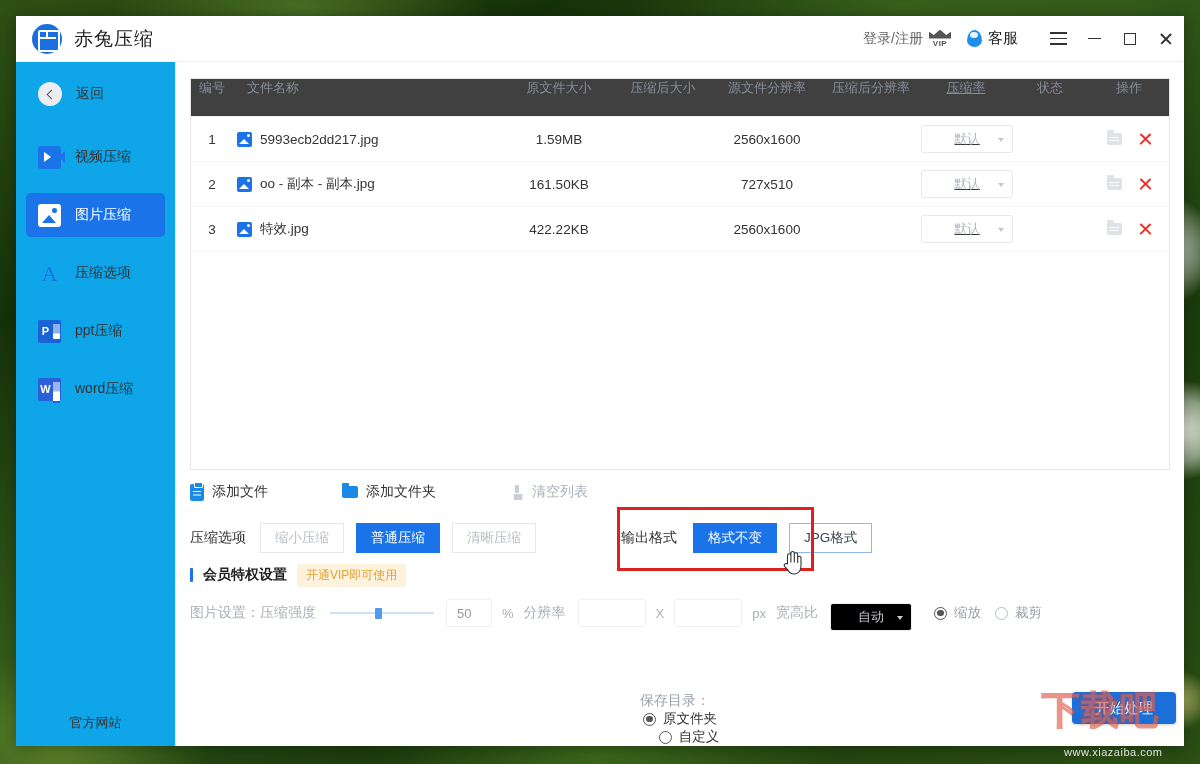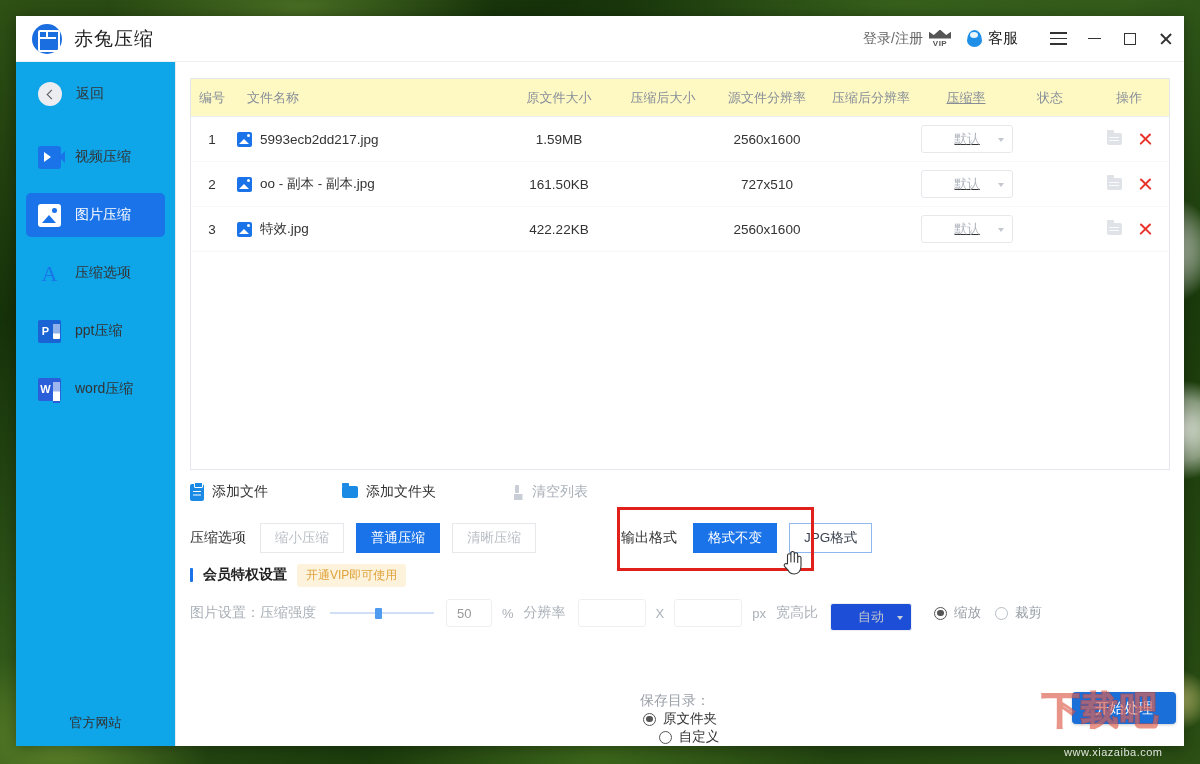--- a/index.html
+++ b/index.html
@@ -199,22 +199,22 @@
   
   #main { flex: 1; display: flex; flex-direction: column; min-width: 0; padding: 0 14px; }
 
   
   #table-panel {
     margin: 16px 0 0 0; height: 392px; flex: 0 0 392px;
     border: 1px solid #e4e7ec; background: #fff; overflow: hidden;
     display: flex; flex-direction: column;
   }
   .thead {
-    display: flex; align-items: center; height: 38px;
-    background: #fef9c3; color: #868d99; font-size: 13px;
+    display: flex; align-items: flex-start; height: 38px;
+    background: #404040; color: #868d99; font-size: 13px;
     border-bottom: 1px solid #edeff2;
   }
   .trow {
     display: flex; align-items: center; height: 45px;
     font-size: 13.5px; color: #333; border-bottom: 1px solid #f6f7f9;
   }
   .c-idx   { width: 42px;  text-align: center; flex: 0 0 42px; }
   .c-name  { flex: 1 1 auto; min-width: 0; display:flex; align-items:center; gap:8px; padding-left: 4px;}
   .c-size  { width: 108px; flex: 0 0 108px; text-align: center; }
   .c-csize { width: 100px; flex: 0 0 100px; text-align: center; }
@@ -326,21 +326,21 @@
   .slider .knob { position:absolute; top:2px; left:45px; width:7px; height:11px; background:#4e9bef; border-radius:1px; }
   .sbox {
     height:28px; border:1px solid #edeff2; border-radius:3px; display:flex; align-items:center;
     padding:0 10px; color:#999; font-size:13px; background:#fff;
   }
   .sbox.w50 { width:46px; justify-content:flex-start; }
   .sbox.w72 { width:68px; }
   .unit { margin:0 10px; color:#aab0b8; font-size:13px; }
   .selbox {
     width:82px; height:28px; border:1px solid #edeff2; border-radius:3px; position:relative;
-    display:flex; align-items:center; justify-content:center; color:#c0c5cd; font-size:13px; background:#1d4ed8;margin-top:8px;
+    display:flex; align-items:center; justify-content:center; color:#c0c5cd; font-size:13px; background:#000000;margin-top:8px;
   }
   .selbox .caret {
     position:absolute; right:8px; top:12px;
     border-left:3.5px solid transparent; border-right:3.5px solid transparent; border-top:4.5px solid #c9ced6;
   }
   .radio-wrap { display:flex; align-items:center; gap:7px; margin-left:14px; cursor:pointer; }
   .radio {
     width:13px; height:13px; border-radius:50%; border:1.5px solid #b8bdc5; background:#fff; position:relative;
   }
   .radio.checked { border-color:#555; }

